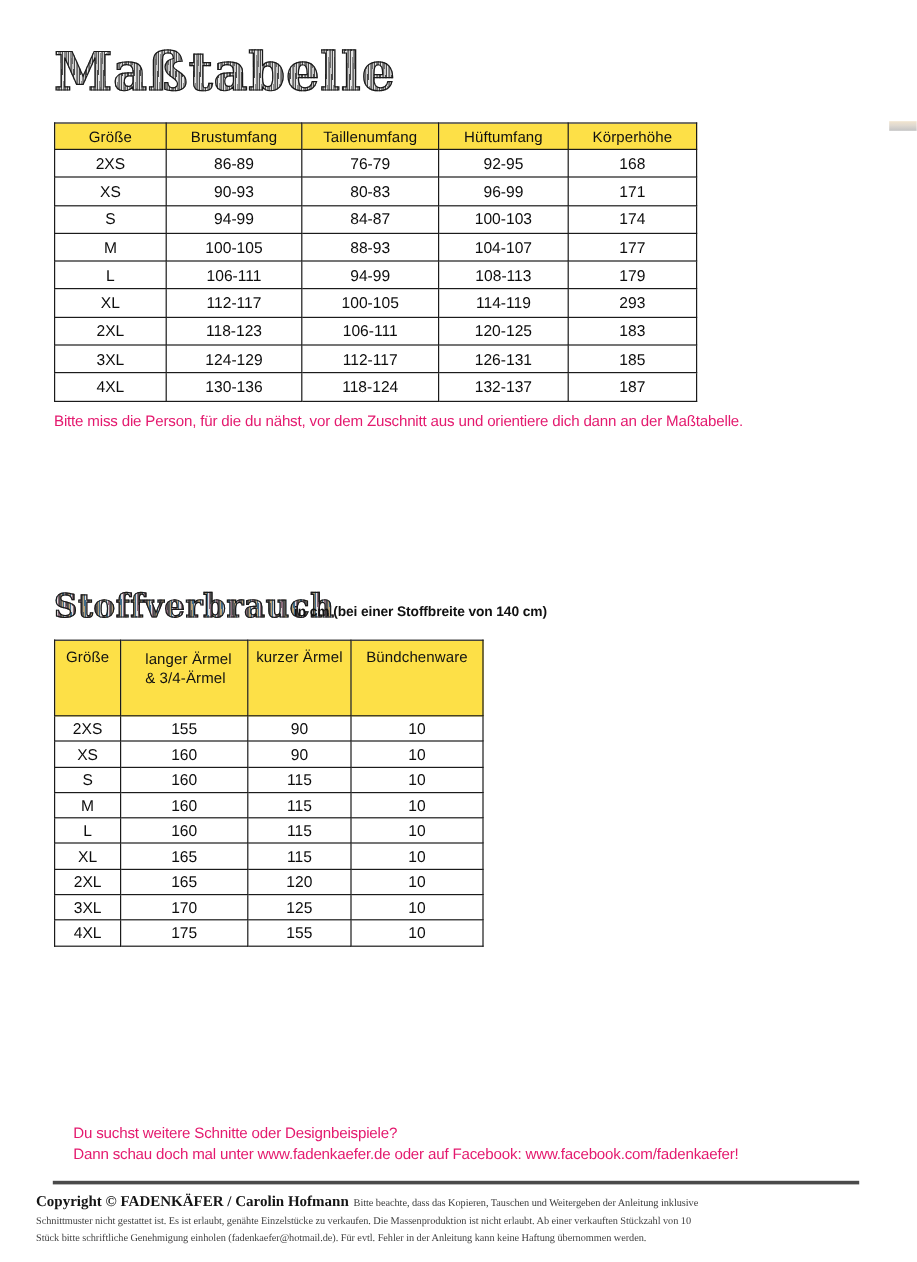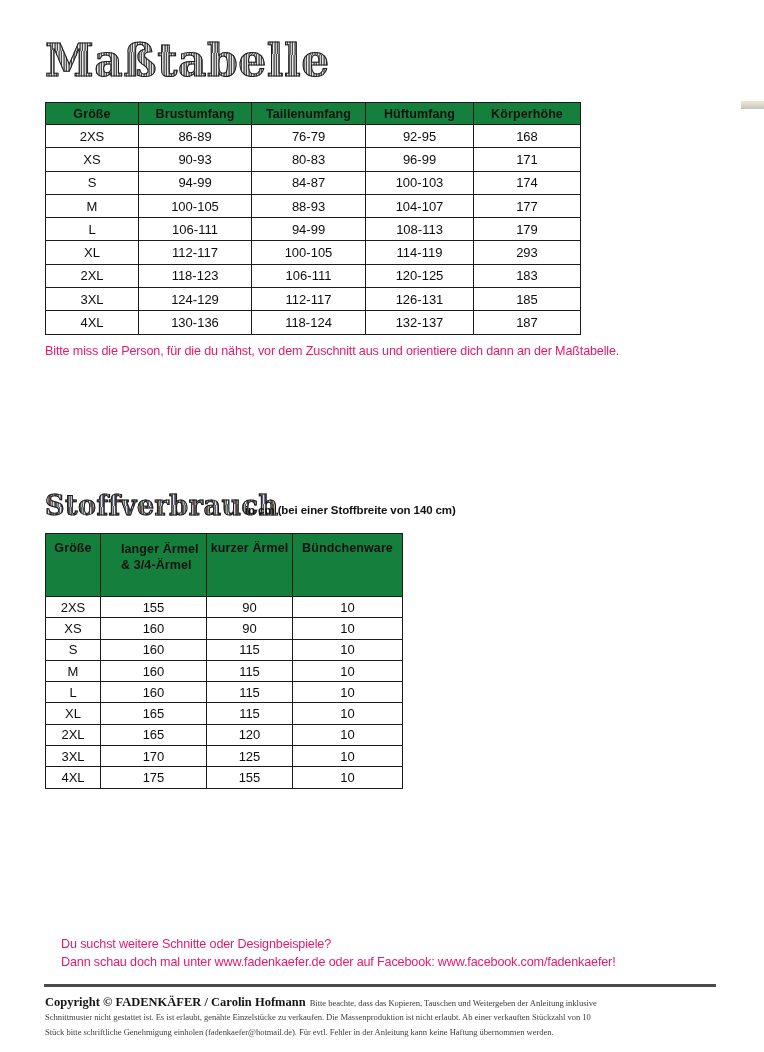--- a/index.html
+++ b/index.html
@@ -82,24 +82,24 @@
     background: #ffffff;
   }
   table.sheet td, table.sheet th {
     border: 1.4px solid #1b1b1b;
     padding: 0;
     text-align: center;
     vertical-align: middle;
     font-weight: normal;
   }
   table.sheet thead th {
-    background: #15803d;
+    background: #fde047;
     color: #111111;
     font-size: 12.5px;
-    font-weight: bold;
+    font-weight: normal;
     letter-spacing: 0.1px;
   }
 
   
   #table-masse {
     left: 45px;
     top: 102px;
   }
   #table-masse thead th { height: 21px; }
   #table-masse tbody td { height: 22.3px; }
@@ -159,21 +159,21 @@
     position: absolute;
     left: 44px;
     top: 984px;
     width: 672px;
     height: 2.5px;
     background: #2a2a2a;
     opacity: 0.85;
   }
   #footer-block {
     position: absolute;
-    left: 45px;
+    left: 30px;
     top: 992px;
     width: 680px;
     font-family: "Liberation Serif", serif;
     color: #2b2b2b;
   }
   #footer-block .cr-bold {
     font-size: 12.5px;
     font-weight: bold;
     color: #151515;
   }

